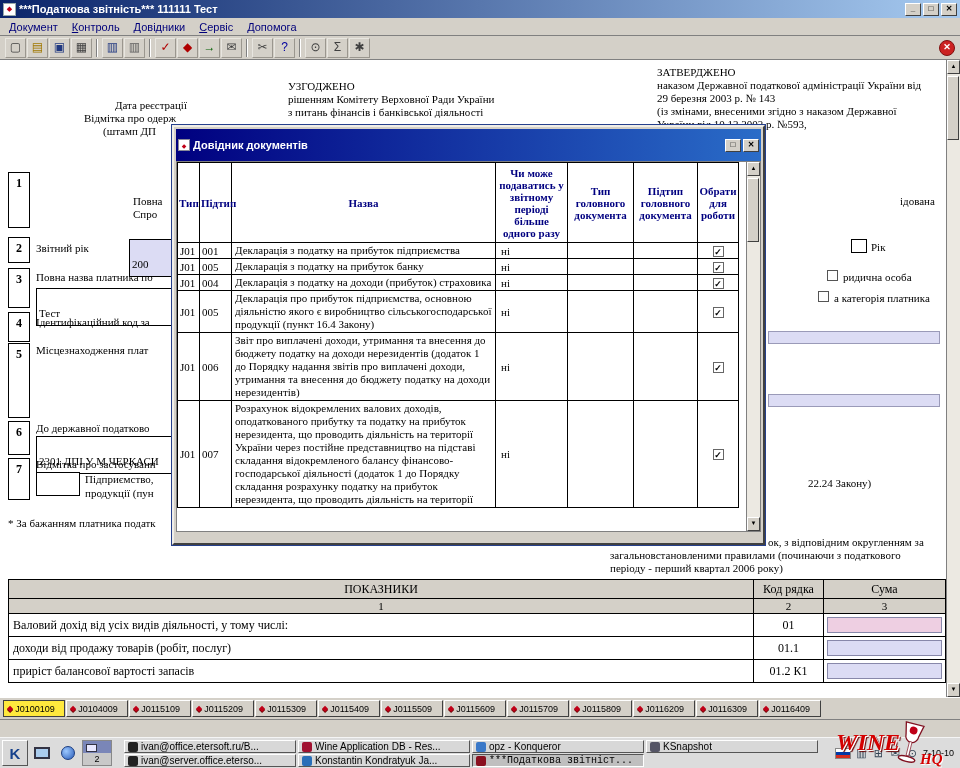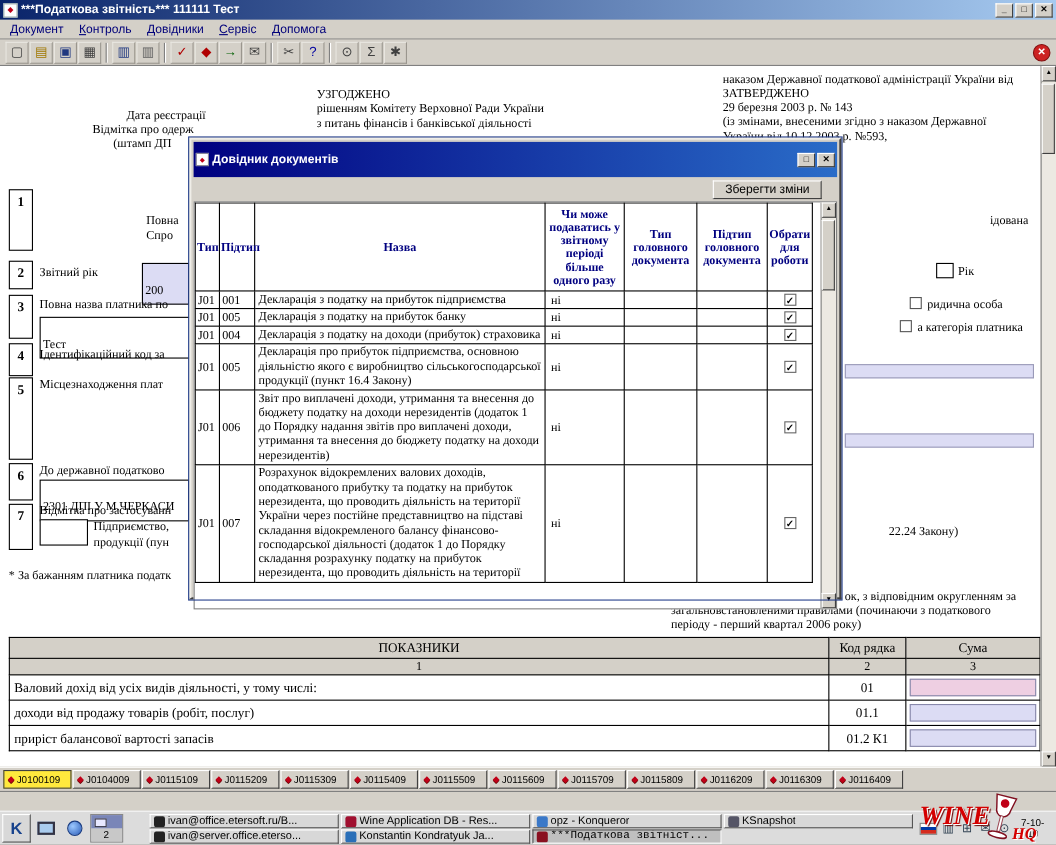--- a/index.html
+++ b/index.html
@@ -95,21 +95,21 @@
     display:flex; align-items:flex-start; padding:2px 2px 0 2px; gap:2px; }
   .kmenu { width:26px; height:26px; background:#d8d8d8; border:1px solid; border-color:#fff #555 #555 #fff;
     font:bold 15px "Liberation Sans",sans-serif; color:#16418c; display:grid; place-items:center; }
   .panel-icon { width:24px; height:26px; display:grid; place-items:center; background:transparent; border:none; }
   .mini-monitor { width:16px; height:12px; border:2px solid #334; background:#aaccee; }
   .globe { width:14px; height:14px; border-radius:50%; background:radial-gradient(circle at 35% 35%, #9cc8ff, #2a5cb8); border:1px solid #1a3c80; }
   .pager { width:30px; height:26px; display:flex; flex-direction:column; border:1px solid #888; }
   .pager-c1 { flex:1; background:#7a86b8; position:relative; }
   .pager-c1::after { content:""; position:absolute; left:3px; top:3px; width:9px; height:6px; background:#e8e8ff; border:1px solid #334; }
   .pager-c2 { flex:1; background:#c8c8c8; font:9px "Liberation Sans",sans-serif; text-align:center; line-height:12px; }
-  .tasks { display:flex; flex-direction:column; gap:1px; margin-left:22px; }
+  .tasks { display:flex; flex-direction:column; gap:1px; margin-left:10px; }
   .task-row { display:flex; gap:2px; }
   .task-btn { width:172px; height:13px; display:flex; align-items:center; gap:3px; background:#d8d8d8;
     border:1px solid; border-color:#fff #555 #555 #fff; font:10px "Liberation Sans",sans-serif; padding:0 3px; overflow:hidden; }
   .task-btn.active { background:#bfbfbf; border-color:#555 #fff #fff #555;font-family:Liberation Mono, monospace; }
   .task-label { white-space:nowrap; overflow:hidden; text-overflow:ellipsis; }
   .task-icon { width:10px; height:10px; flex:none; border-radius:2px; }
   .ti-terminal { background:#222; } .ti-wine { background:#a01030; } .ti-konqueror { background:#3a78c8; }
   .ti-camera { background:#556; } .ti-chat { background:#2a6fb8; } .ti-tax { background:#8a1020; }
   .tray { margin-left:auto; display:flex; align-items:center; gap:4px; height:26px; padding:0 4px; }
   .flag { width:16px; height:11px; background:linear-gradient(#fff 33%,#0039a6 33% 66%,#d52b1e 66%); border:1px solid #888; display:inline-block; }
@@ -178,22 +178,22 @@
     <div class="ftext" style="left:84px;top:52px">Відмітка про одерж</div>
     <div class="ftext" style="left:103px;top:65px">(штамп ДП</div>
 
     <div class="fblock" style="left:288px;top:20px">
       <div>УЗГОДЖЕНО</div>
       <div>рішенням Комітету Верховної Ради України</div>
       <div>з питань фінансів і банківської діяльності</div>
     </div>
 
     <div class="fblock" style="left:657px;top:6px">
+      <div>ЗАТВЕРДЖЕНО</div>
       <div>наказом Державної податкової адміністрації України від</div>
-      <div>ЗАТВЕРДЖЕНО</div>
       <div>29 березня 2003 р. № 143</div>
       <div>(із змінами, внесеними згідно з наказом  Державної</div>
       <div>України від 10.12.2003 р. №593,</div>
     </div>
 
     <div class="numbox" style="top:112px;height:56px">1</div>
     <div class="numbox" style="top:177px;height:26px">2</div>
     <div class="numbox" style="top:208px;height:40px">3</div>
     <div class="numbox" style="top:252px;height:30px">4</div>
     <div class="numbox" style="top:283px;height:75px">5</div>
@@ -285,23 +285,20 @@
       <div class="dlg-titlebar">
         <span class="dlg-icon">
             <span>◆</span>
           </span>
         <span class="dlg-title">Довідник документів</span>
         <span class="win-btns">
           <button class="wbtn">□</button>
           <button class="wbtn">✕</button>
         </span>
       </div>
-      <div class="dlg-toolbar">
-        <button class="save-btn">Зберегти зміни</button>
-      </div>
       <div class="dlg-body">
         <div class="dlg-tablewrap">
           <table class="dlg-table">
             <colgroup>
               <col style="width:22px">
                 <col style="width:32px">
                 <col style="width:264px">
                 <col style="width:72px">
               <col style="width:66px">
                 <col style="width:64px">

